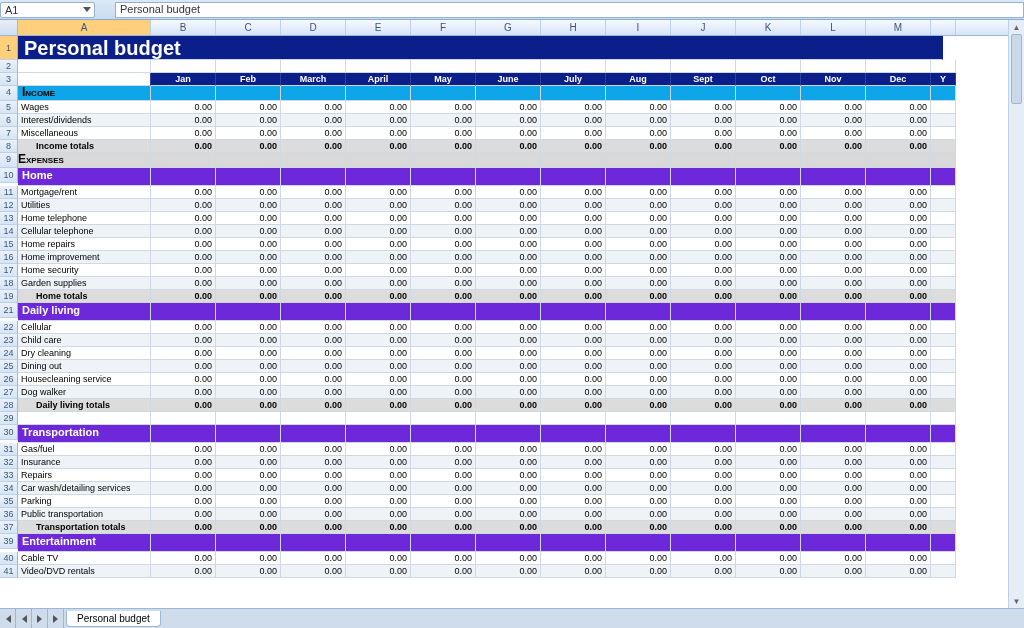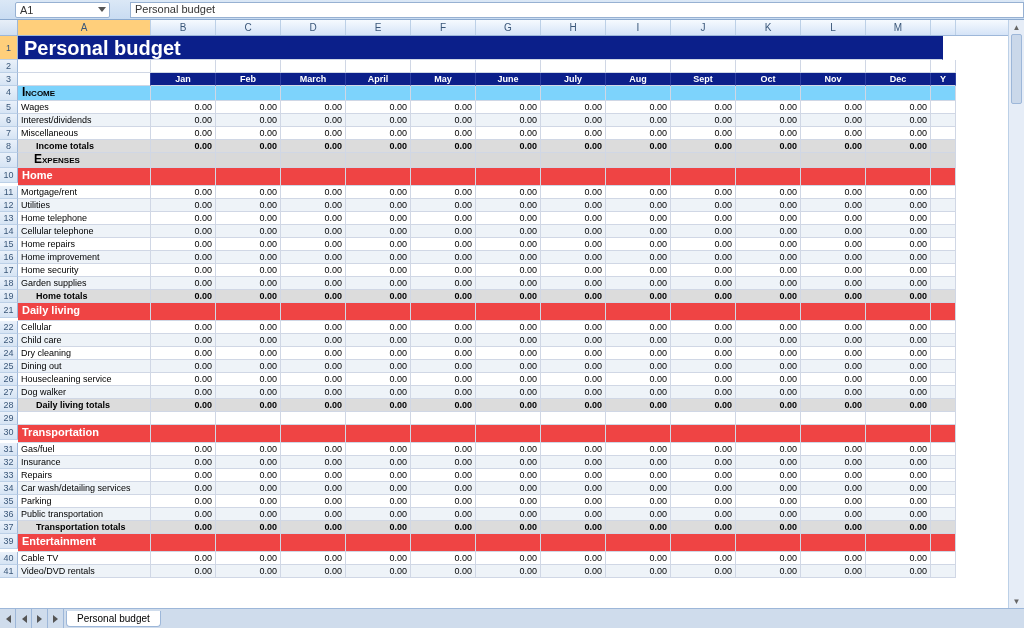--- a/index.html
+++ b/index.html
@@ -1,20 +1,20 @@
 <!DOCTYPE html>
 <html><head>
 <meta charset="utf-8">
 <style>
 * { margin:0; padding:0; box-sizing:border-box; }
 body { font-family: Arial, sans-serif; font-size:10px; background:#a9bcd0; overflow:hidden; width:1024px; height:628px; position:relative; }
 
 
 .top-bar { height:20px; background:linear-gradient(#dbe8f6,#c9dcf2); display:flex; align-items:center; border-bottom:1px solid #8aa9cf; font-size:11px; color:#333; }
-.name-box-wrap { width:95px; display:flex; align-items:center; border:1px solid #97b1d2; background:#fff; height:16px; margin-left:15px; border-radius:2px;gap:22px; }
+.name-box-wrap { width:95px; display:flex; align-items:center; border:1px solid #97b1d2; background:#fff; height:16px; margin-left:0; border-radius:2px;gap:22px; }
 .name-box { flex:1; padding:0 4px; }
 .dd-btn { width:14px; height:14px; display:flex; align-items:center; justify-content:center; color:#555; cursor:pointer; }
 .fx-wrap { display:flex; align-items:center; flex:1; height:100%; }
 .fx-icon { width:20px; font-style:italic; font-family:"Times New Roman",serif; text-align:center; color:#444;margin-top:32px; }
 .formula-input { flex:1; background:#fff; border:1px solid #97b1d2; height:16px; padding:0 4px; font-size:11px; }
 
 
 .workspace { position:absolute; top:20px; left:0; right:0; bottom:20px; background:#fff; overflow:hidden; }
 
 .col-headers { display:flex; height:16px; background:linear-gradient(#f6faff,#d5e4f7); border-bottom:1px solid #9db7d9; font-size:10px; }
@@ -32,24 +32,24 @@
 .cell { border-right:1px solid #d0d7e5; border-bottom:1px solid #d0d7e5; padding:0 3px; line-height:13px; font-size:9px; color:#000; white-space:nowrap; overflow:hidden; }
 .cell.num { text-align:right; }
 
 
 .title-row { height:24px; }
 .title-row .cell { background:#0b1f8a; color:#fff; font-weight:bold; font-size:20px; font-family:Arial; padding-left:6px; line-height:24px; border-right:1px solid #0b1f8a; }
 .title-row .rowh { height:24px; line-height:24px; }
 
 .month-hdr { background:#0b1f8a; color:#fff; font-weight:bold; text-align:center; font-size:9px; border-right:1px solid #2d3fa1; }
 
-.section-income { background:#7dd3fc; font-weight:bold; font-variant:small-caps; font-size:12px; padding-left:4px; }
-.section-expenses { background:#d9d9d9; font-weight:bold; font-variant:small-caps; font-size:12px; padding-left:16px; }
-
-.subsection { background:#ef4444; color:#fff; font-weight:bold; font-size:11px; padding-left:4px; line-height:15px; }
+.section-income { background:#0ea5e9; font-weight:bold; font-variant:small-caps; font-size:12px; padding-left:4px; }
+.section-expenses { background:#d9d9d9; font-weight:bold; font-variant:small-caps; font-size:12px; padding-left:0; }
+
+.subsection { background:#6d28d9; color:#fff; font-weight:bold; font-size:11px; padding-left:4px; line-height:15px; }
 .row.sub { height:18px; }
 .row.sub .rowh { height:15px; line-height:15px; }
 
 .stripe-even .cell { background:#fff; }
 .stripe-odd .cell { background:#eef3f8; }
 .totals .cell { background:#dcdcdc; font-weight:bold;padding-left:18px; }
 
 
 .sheet-bar { position:absolute; bottom:0; left:0; right:0; height:20px; background:#cfdcec; display:flex; align-items:center; border-top:1px solid #9db7d9; font-size:10px; }
 .nav-btns { display:flex; height:100%; }

